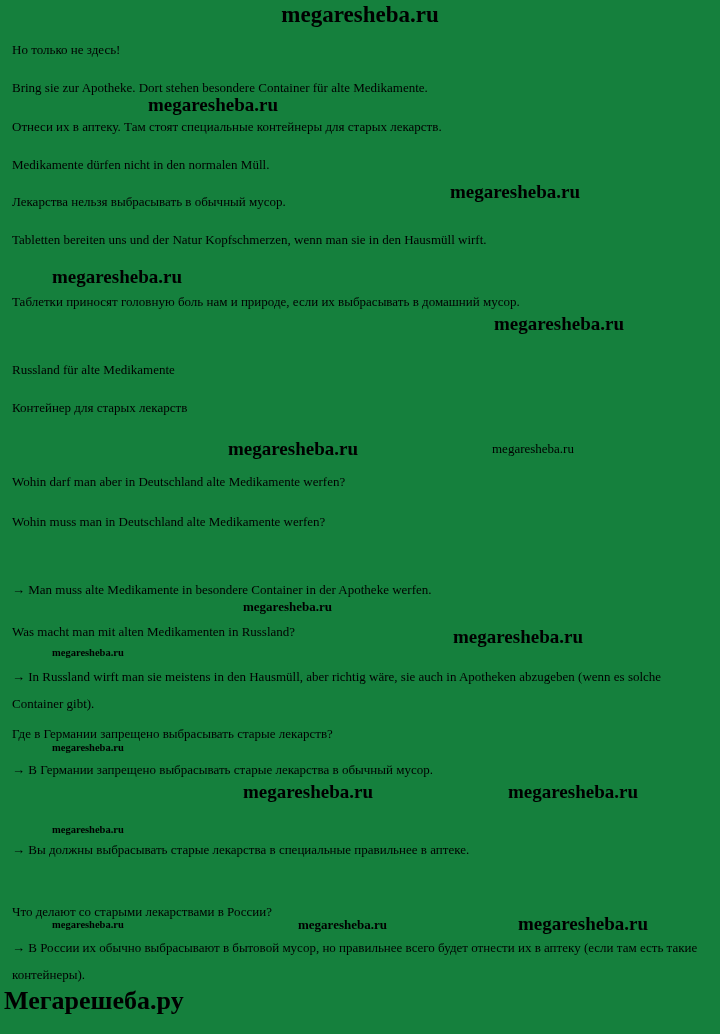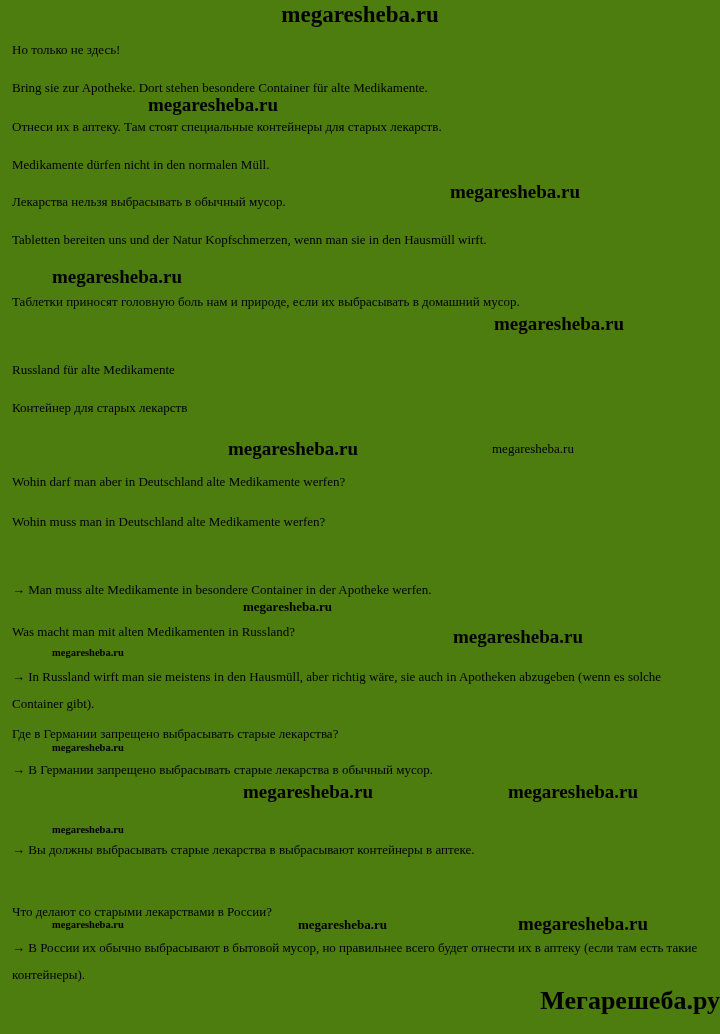--- a/index.html
+++ b/index.html
@@ -1,21 +1,21 @@
 <!DOCTYPE html>
 <html><head>
 <meta charset="utf-8">
 <style>
   * { margin: 0; padding: 0; box-sizing: border-box; }
   html, body { background: #ffffff; }
   .page {
     position: relative;
     width: 720px;
     height: 1034px;
-    background: #4d7c0f;
+    background: #15803d;
     color: #000000;
     font-family: "Liberation Serif", serif;
     overflow: hidden;
     text-decoration: underline;
   }
   .line {
     position: absolute;
     left: 12px;
     width: 698px;
     font-size: 13px;
@@ -33,21 +33,21 @@
     position: absolute;
     left: 0; right: 0; top: 2px;
     text-align: center;
     font-size: 23px;
     font-weight: 700;
     font-family: "Liberation Serif", serif;
   }
   .footer-brand {
     position: absolute;
     left: 4px; right: 0; top: 986px;
-    text-align: right;
+    text-align: left;
     font-size: 26px;
     font-weight: 700;
     font-family: "Liberation Serif", serif;
   }
   .wm-lg { font-size: 19px; }
   .wm-sm { font-size: 13px; }
   .wm-xs { font-size: 10.5px; }
   .wm-plain { font-size: 13px; font-weight: 400; }
 </style>
 </head>
@@ -64,23 +64,23 @@
   <p class="line" style="top:188px">Лекарства нельзя выбрасывать в обычный мусор.</p>
   <p class="line" style="top:226px">Tabletten bereiten uns und der Natur Kopfschmerzen, wenn man sie in den Hausmüll wirft.</p>
   <p class="line" style="top:288px">Таблетки приносят головную боль нам и природе, если их выбрасывать в домашний мусор.</p>
   <p class="line" style="top:356px">Russland für alte Medikamente</p>
   <p class="line" style="top:394px">Контейнер для старых лекарств</p>
   <p class="line" style="top:468px">Wohin darf man aber in Deutschland alte Medikamente werfen?</p>
   <p class="line" style="top:508px">Wohin muss man in Deutschland alte Medikamente werfen?</p>
   <p class="line" style="top:618px">Was macht man mit alten Medikamenten in Russland?</p>
   <p class="line" style="top:576px">→ Man muss alte Medikamente in besondere Container in der Apotheke werfen.</p>
   <p class="line" style="top:663px">→ In Russland wirft man sie meistens in den Hausmüll, aber richtig wäre, sie auch in Apotheken abzugeben (wenn es solche Container gibt).</p>
-  <p class="line" style="top:720px">Где в Германии запрещено выбрасывать старые лекарства?</p>
+  <p class="line" style="top:720px">Где в Германии запрещено выбрасывать старые лекарств?</p>
   <p class="line" style="top:756px">→ В Германии запрещено выбрасывать старые лекарства в обычный мусор.</p>
-  <p class="line" style="top:836px">→ Вы должны выбрасывать старые лекарства в выбрасывают контейнеры в аптеке.</p>
+  <p class="line" style="top:836px">→ Вы должны выбрасывать старые лекарства в специальные правильнее в аптеке.</p>
   <p class="line" style="top:898px">Что делают со старыми лекарствами в России?</p>
   <p class="line" style="top:934px">→ В России их обычно выбрасывают в бытовой мусор, но правильнее всего будет отнести их в аптеку (если там есть такие контейнеры).</p>
 
   <span class="wm wm-lg" style="left:148px; top:94px">megaresheba.ru</span>
   <span class="wm wm-lg" style="left:450px; top:181px">megaresheba.ru</span>
   <span class="wm wm-lg" style="left:52px;  top:266px">megaresheba.ru</span>
   <span class="wm wm-lg" style="left:494px; top:313px">megaresheba.ru</span>
   <span class="wm wm-lg" style="left:228px; top:438px">megaresheba.ru</span>
   <span class="wm wm-plain" style="left:492px; top:441px">megaresheba.ru</span>
   <span class="wm wm-sm" style="left:243px; top:599px">megaresheba.ru</span>

